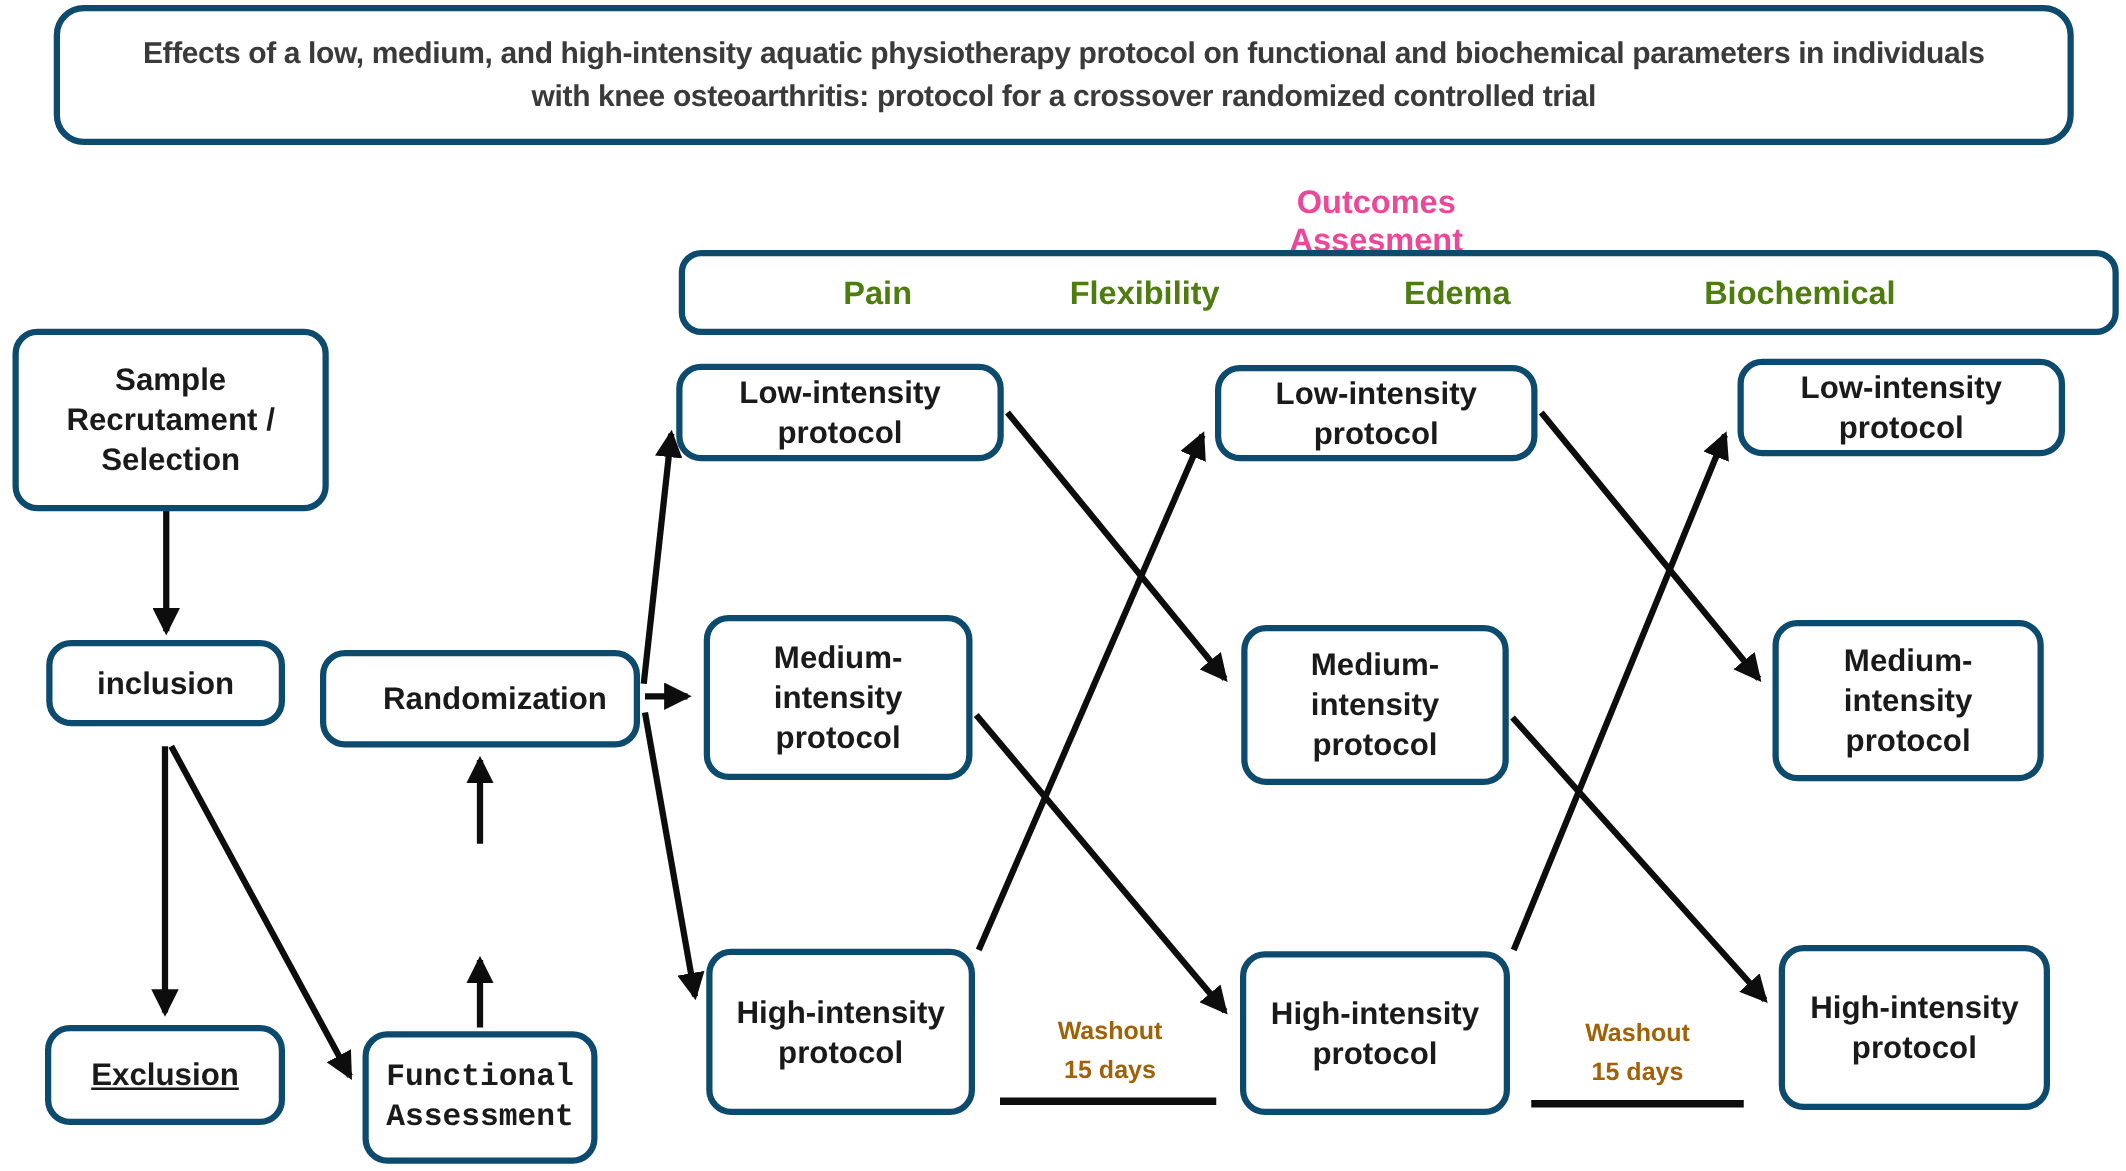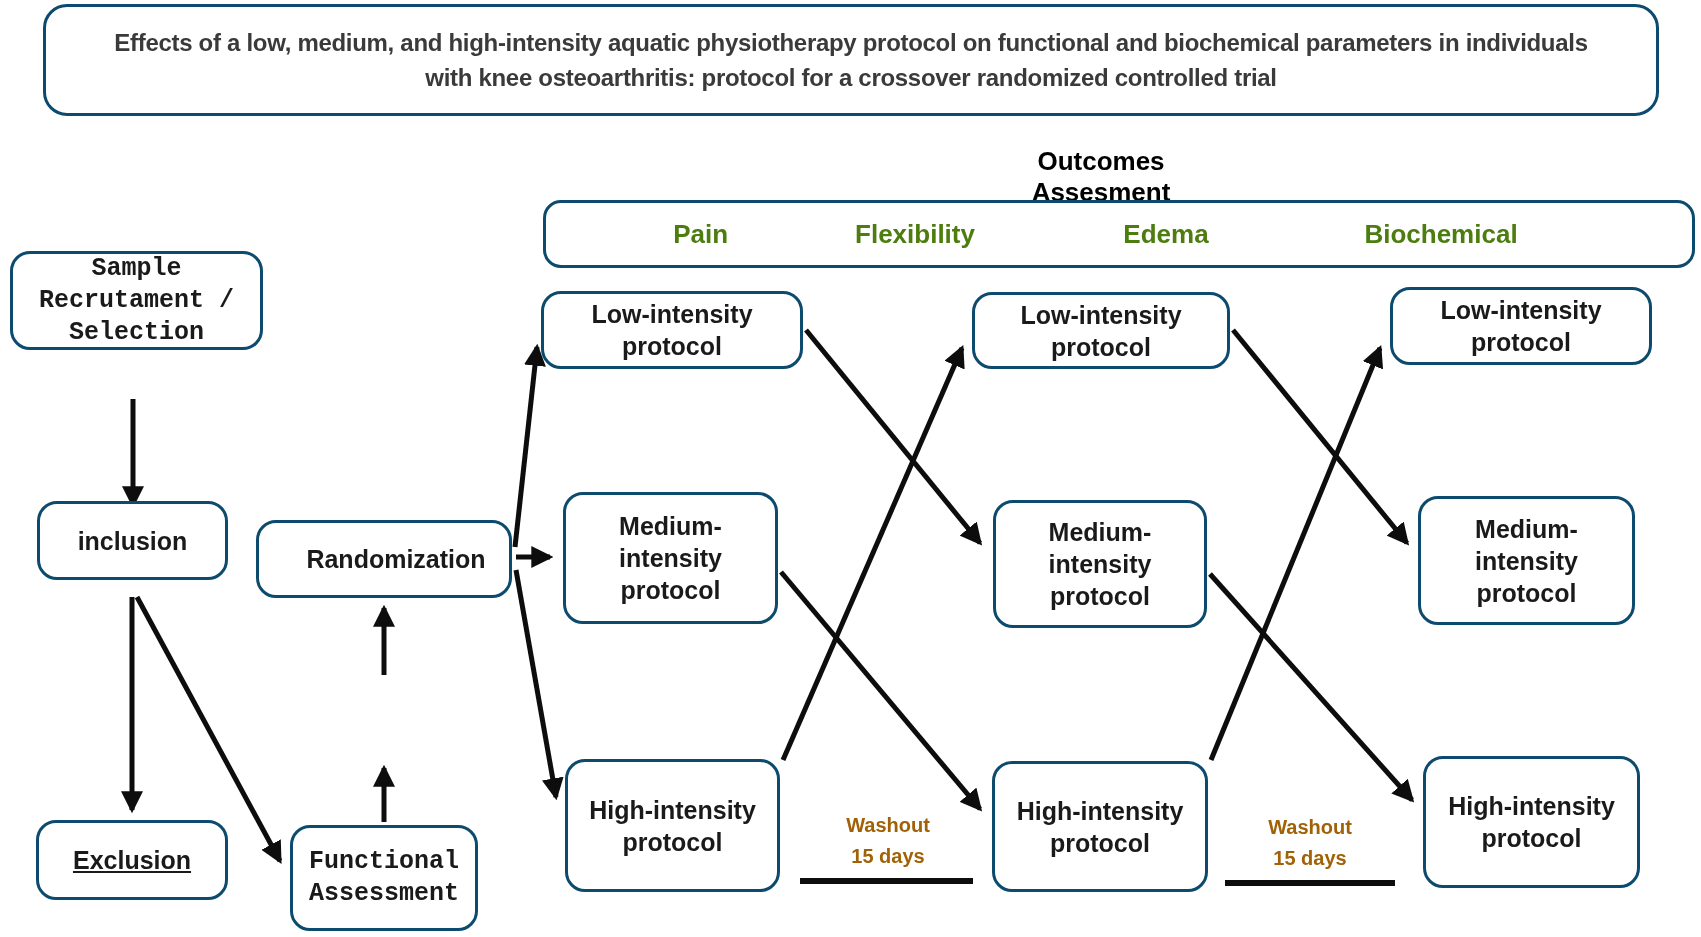--- a/index.html
+++ b/index.html
@@ -19,21 +19,21 @@
     position: absolute;
     left: 0;
     top: 0;
     width: 1701px;
     height: 937px;
     pointer-events: none;
   }
   .box {
     position: absolute;
     box-sizing: border-box;
-    border: 3px solid #0c4a6e;
+    border: 5px solid #0c4a6e;
     border-radius: 20px;
     background: #ffffff;
     display: flex;
     align-items: center;
     justify-content: center;
     text-align: center;
     font-weight: bold;
     font-size: 25px;
     line-height: 32px;
     color: #1a1a1a;
@@ -51,21 +51,21 @@
     padding: 0 42px;
     white-space: normal;
   }
   .outcomes-heading {
     position: absolute;
     left: 966px; top: 146px;
     width: 270px;
     text-align: center;
     font-weight: bold;
     font-size: 26px;
-    color: #000000;
+    color: #ec4899;
   }
   .outcomes-box {
     left: 543px; top: 200px;
     width: 1152px; height: 68px;
     border-radius: 18px;
     white-space: normal;
   }
   .measure {
     position: absolute;
     top: 50%;
@@ -126,25 +126,25 @@
 
   <div class="outcomes-heading">Outcomes Assesment</div>
 
   <div class="box outcomes-box">
     <span class="measure" style="left:13.5%">Pain</span>
     <span class="measure" style="left:32.2%">Flexibility</span>
     <span class="measure" style="left:54.1%">Edema</span>
     <span class="measure" style="left:78.1%">Biochemical</span>
   </div>
 
-  <div class="box" style="left:10px; top:251px; width:253px; height:99px;font-family:Liberation Mono, monospace;">Sample
+  <div class="box" style="left:10px; top:263px; width:253px; height:146px;">Sample
 Recrutament /
 Selection</div>
 
-  <div class="box" style="left:37px; top:501px; width:191px; height:79px;">inclusion</div>
+  <div class="box" style="left:37px; top:512px; width:191px; height:69px;">inclusion</div>
 
   <div class="box" style="left:36px; top:820px; width:192px; height:80px;text-decoration:underline;">Exclusion</div>
 
   <div class="box" style="left:290px; top:825px; width:188px; height:106px;font-family:Liberation Mono, monospace;">Functional
 Assessment</div>
 
 
   <div class="box" style="left:256px; top:520px; width:256px; height:78px;padding-left:24px;">Randomization</div>
 
   <div class="box" style="left:541px; top:291px; width:262px; height:78px;">Low-intensity

